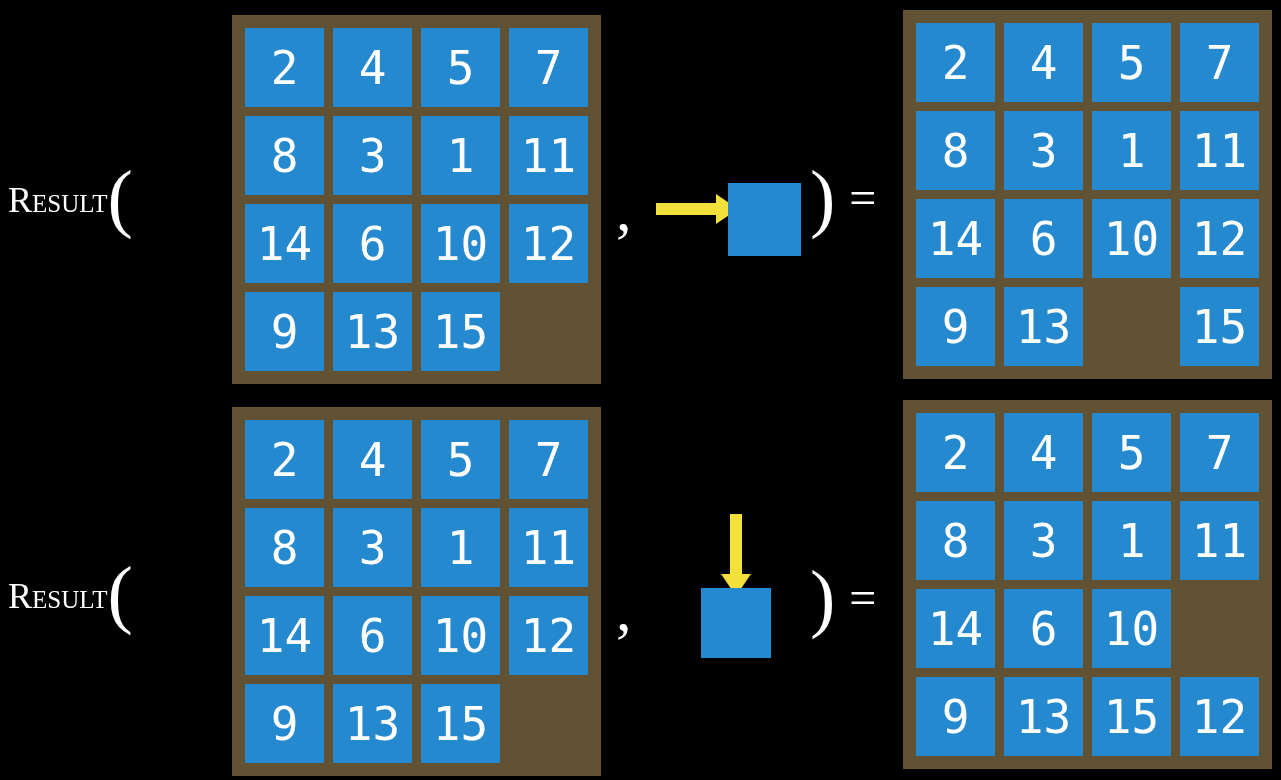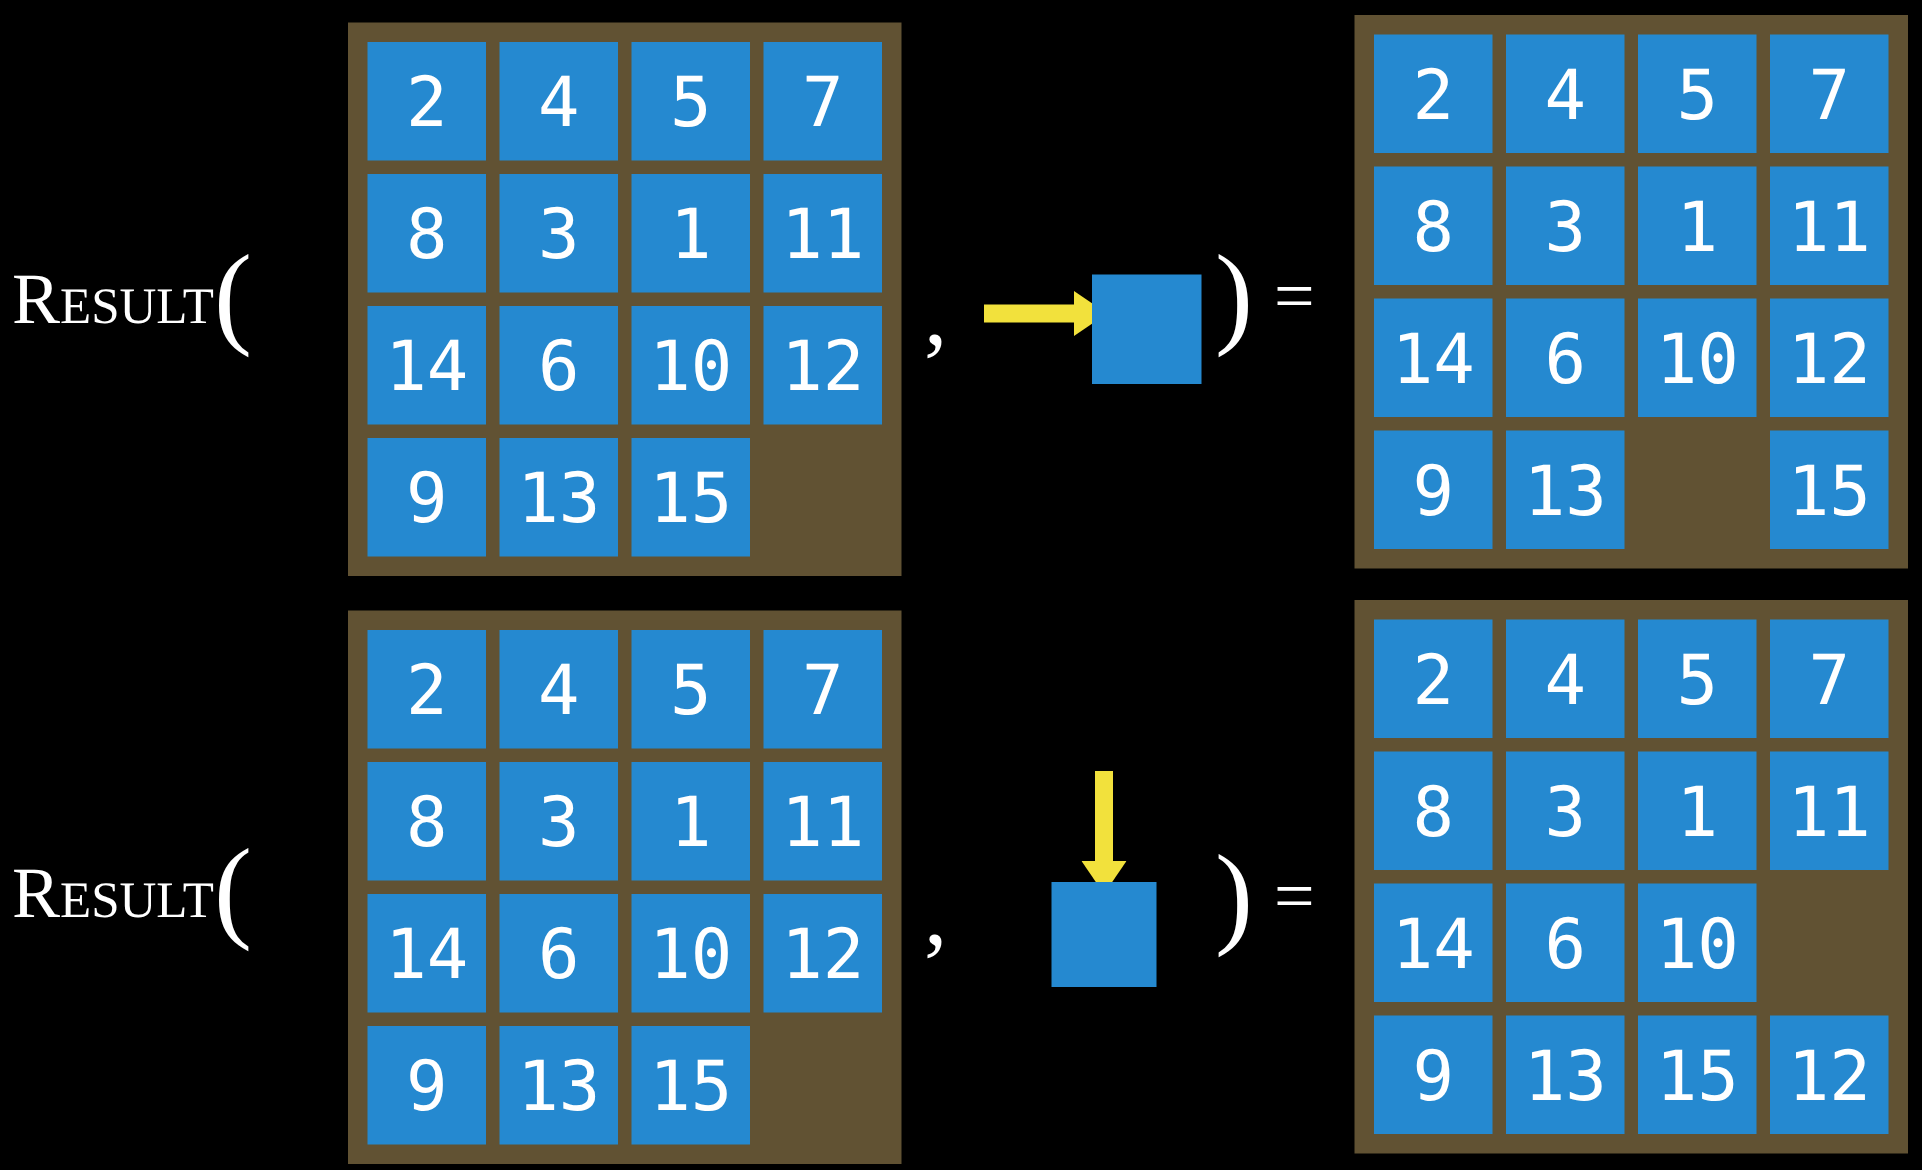--- a/index.html
+++ b/index.html
@@ -20,21 +20,21 @@
   
   .func-text {
     display: flex;
     align-items: center;
     height: 100px;
     color: var(--text-white, #fff);
   }
   .func-name {
     font-family: "Liberation Serif", serif;
     font-variant: small-caps;
-    font-size: 48px;
+    font-size: 36px;
     line-height: 1;
     letter-spacing: 0px;
   }
   .paren {
     font-family: "Liberation Serif", serif;
     font-size: 76px;
     font-weight: 400;
     line-height: 0.9;
     margin-top: -6px;
   }

